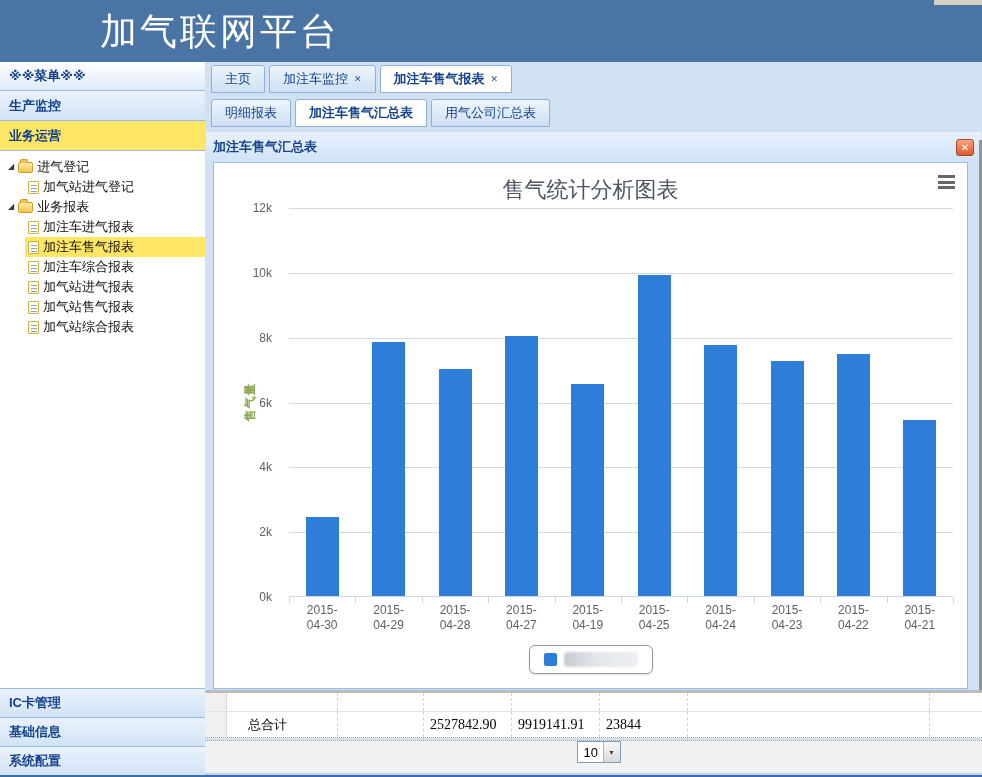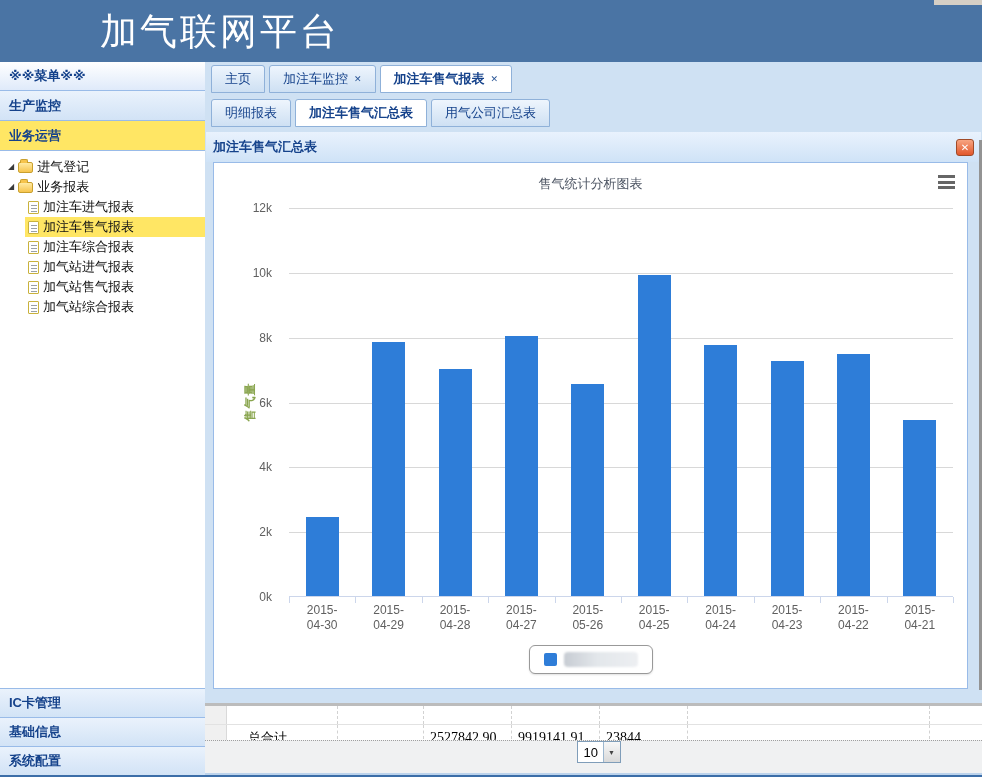--- a/index.html
+++ b/index.html
@@ -59,21 +59,21 @@
     color:#15428b; font-weight:bold; font-size:13px;
   }
   #panel-close {
     width:18px; height:17px; border:1px solid #a04a28; border-radius:3px;
     background:linear-gradient(#f7a582,#e2572b); color:#fff; font-size:10px; font-weight:bold;
     display:flex; align-items:center; justify-content:center; cursor:pointer;
   }
 
   
   #chart-box { position:absolute; top:100px; left:8px; width:755px; height:527px; background:#fff; border:1px solid #99bbe8; }
-  #chart-title { position:absolute; top:12px; left:0; right:0; text-align:center; color:#4d5563; font-size:13px; }
+  #chart-title { position:absolute; top:12px; left:0; right:0; text-align:center; color:#4d5563; font-size:22px; }
   #chart-menu { position:absolute; top:12px; right:12px; width:17px; height:14px; display:flex; flex-direction:column; justify-content:space-between; cursor:pointer; }
   #chart-menu div { height:3px; background:#666; }
   #plot { position:absolute; left:75px; top:45px; width:664px; height:389px; border-bottom:1px solid #ccd6eb; }
   .gridline { position:absolute; left:0; right:0; height:1px; background:#d8d8d8; }
   .xtick { position:absolute; bottom:-7px; width:1px; height:6px; background:#ccd6eb; }
   .bar { position:absolute; bottom:0; width:33px; }
   #ylabels { position:absolute; left:0; top:45px; width:68px; height:389px; }
   .ylab { position:absolute; right:10px; font-size:12px; color:#606060; }
   #ytitle { position:absolute; left:36px; top:239px; transform:translate(-50%,-50%) rotate(-90deg); color:#89a54e; font-weight:bold; font-size:12px; letter-spacing:1px; white-space:nowrap; }
   #xlabels { position:absolute; left:75px; top:440px; width:664px; height:32px; }
@@ -81,21 +81,21 @@
   #legend {
     position:absolute; left:50%; top:482px; transform:translateX(-50%);
     display:inline-flex; align-items:center; gap:7px; padding:6px 14px;
     border:1px solid #999; border-radius:6px; background:#fff; box-shadow:0 1px 2px rgba(0,0,0,.12); cursor:pointer;
   }
   #legend-swatch { width:13px; height:13px; border-radius:2px; background:#2e7dd8; }
   #legend-blur { width:74px; height:15px; border-radius:4px; background:linear-gradient(90deg,#c7ccd3,#e3e7eb 45%,#edeff2); filter:blur(1.3px); }
   #panel-shadow { position:absolute; right:0; top:78px; width:3px; height:550px; background:#939393; }
 
   
-  #grid { position:absolute; left:0; top:628px; width:777px; background:#fff; border-top:3px solid #bcbcbc;margin-top:13px; }
+  #grid { position:absolute; left:0; top:628px; width:777px; background:#fff; border-top:3px solid #bcbcbc; }
   .grid-row { display:flex; align-items:center; }
   .row-empty { height:19px; border-bottom:1px solid #e2e2e2; }
   .row-summary { height:26px; border-bottom:1px dotted #a8a8a8; font-size:13px; }
   .rowhead { width:22px; align-self:stretch; background:#f0f0f0; border-right:1px solid #d9d9d9; flex:none; }
   .cell { align-self:stretch; display:flex; align-items:center; border-right:1px dashed #d2d2d2; padding-left:6px; flex:none; }
   .c1 { width:111px; padding-left:21px; }
   .c2 { width:86px; }
   .c3, .c4, .c5 { width:88px; font-family:"Liberation Serif","DejaVu Serif",serif; font-size:14px; }
   .c6 { width:242px; }
   .c7 { flex:1; border-right:none; }
@@ -141,20 +141,24 @@
   <div class="side-section active">
     <span>业务运营</span>
     <span class="chev up">«</span>
   </div>
 
   <div id="tree">
     <div class="tree-folder">
       <span class="caret">◢</span>
       <span class="folder"></span>
       <span>进气登记</span>
+    </div>
+    <div class="tree-leaf">
+      <span class="doc"></span>
+      <span>加气站进气登记</span>
     </div>
     <div class="tree-folder">
       <span class="caret">◢</span>
       <span class="folder"></span>
       <span>业务报表</span>
     </div>
     <div class="tree-leaf">
       <span class="doc"></span>
       <span>加注车进气报表</span>
     </div>
@@ -287,21 +291,21 @@
         <div class="xlab" style="left: 133px;">
           <div>2015-</div>
           <div>04-28</div>
         </div>
         <div class="xlab" style="left: 199.4px;">
           <div>2015-</div>
           <div>04-27</div>
         </div>
         <div class="xlab" style="left: 265.8px;">
           <div>2015-</div>
-          <div>05-26</div>
+          <div>04-19</div>
         </div>
         <div class="xlab" style="left: 332.2px;">
           <div>2015-</div>
           <div>04-25</div>
         </div>
         <div class="xlab" style="left: 398.6px;">
           <div>2015-</div>
           <div>04-24</div>
         </div>
         <div class="xlab" style="left: 465px;">

